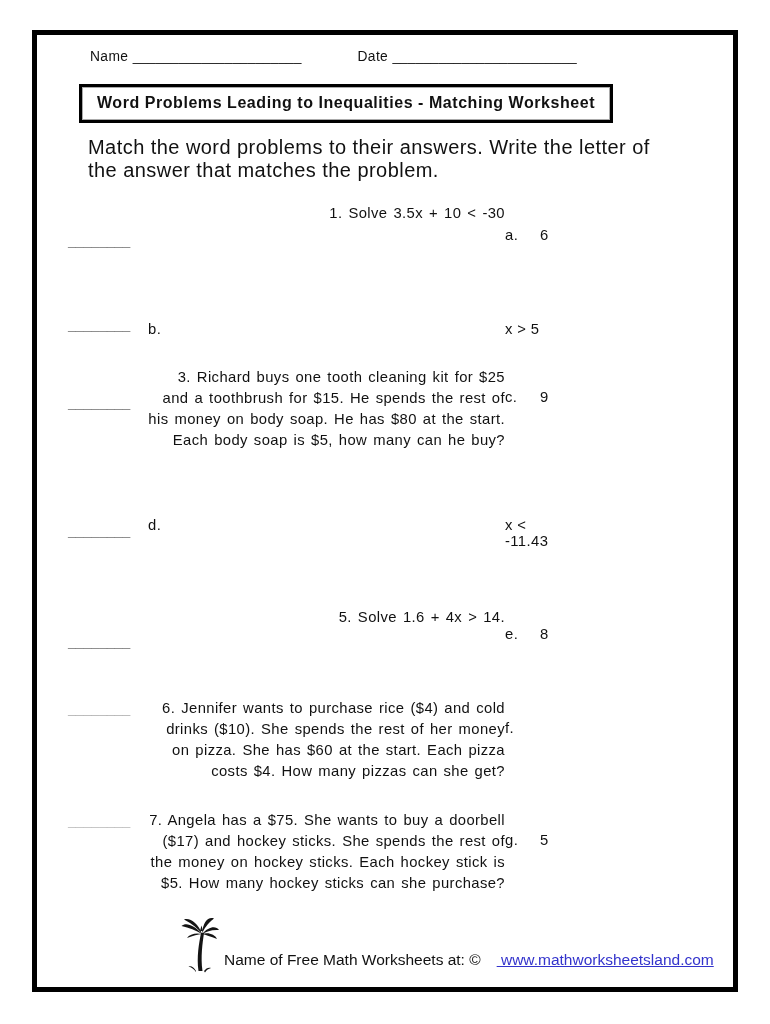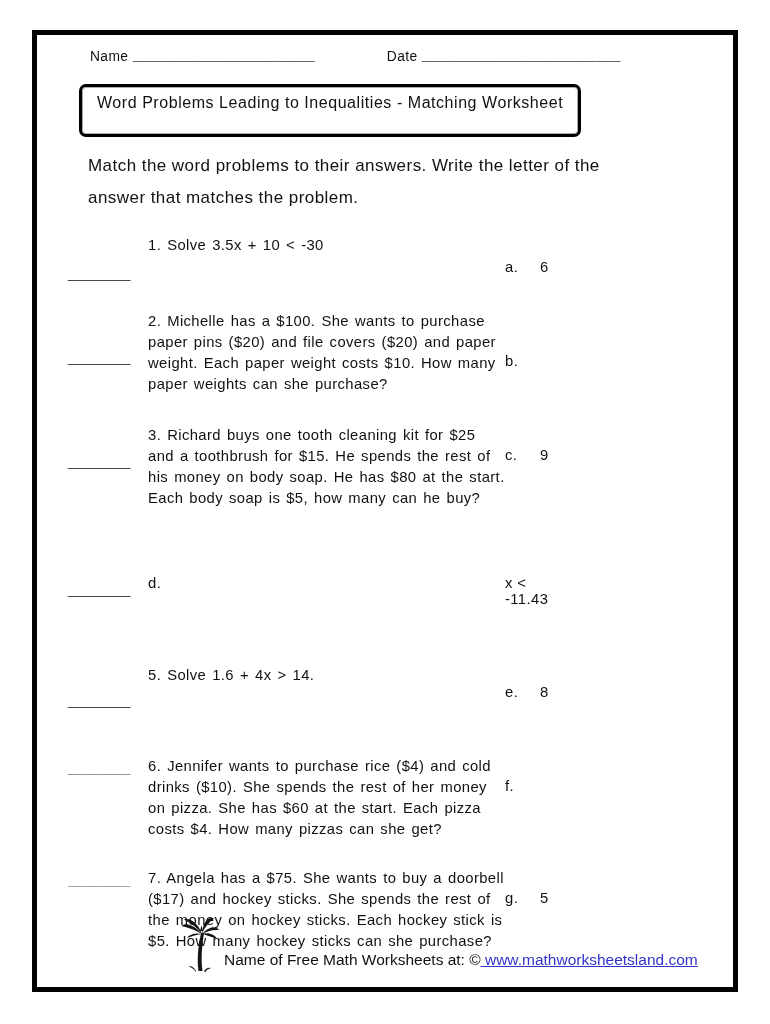--- a/index.html
+++ b/index.html
@@ -18,57 +18,58 @@
     background: #fff;
   }
   
   .topline {
     display: flex;
     padding: 14px 0 0 53px;
     font-size: 13.8px;
     letter-spacing: 0.4px;
   }
   .field-group { display: flex; white-space: pre; }
-  .field-line { letter-spacing: 0; color: #222; font-family: Liberation Mono, monospace; }
-  .date-group { margin-left: 72px; justify-content: flex-end; }
+  .field-line { letter-spacing: 0; color: #222; }
+  .date-group { margin-left: 56px; justify-content: flex-end; }
   
   .titlebox {
     display: inline-block;
     margin: 20px 0 0 42px;
-    padding: 7px 15px 22px 15px;
+    padding: 7px 15px 8px 15px;
     border: 3px solid #000;
-    border-radius: 7px;
+    border-radius: 0;
     box-shadow: inset 0 0 0 1px #aaa;
     font-size: 16px;
-    font-weight: normal;
+    font-weight: bold;
     letter-spacing: 0.55px;
   }
   
   .instructions {
     margin: 13px 0 18px 51px;
     width: 572px;
-    font-size: 17px;
-    line-height: 32px;
+    font-size: 20px;
+    line-height: 23px;
     letter-spacing: 0.45px;
   }
   
   .questions { margin: 21px 0 0 31px; }
   .qrow {
     display: grid;
     grid-template-columns: 80px 357px 35px auto;
     align-items: start;
     font-size: 14.8px;
   }
   .qtext {
     line-height: 21px;
     letter-spacing: 0.4px;
     word-spacing: 1.5px;
     white-space: pre-wrap;
+    text-align: right;
   }
-  .blank { font-size: 14px; letter-spacing: 0; }
+  .blank { font-size: 14px; letter-spacing: 0; font-weight: bold; }
   .blank-dark { color: #3c3c3c; }
   .blank-gray { color: #8f8f8f; }
   .blank-light { color: #a0a0a0; }
   .alet, .aval { letter-spacing: 0.4px; }
   
   .q1 { margin-bottom: 30px; } .q1 .blank { padding-top: 30px; } .q1 .alet, .q1 .aval { padding-top: 24px; }
   .q2 { margin-bottom: 30px; } .q2 .blank { padding-top: 38px; } .q2 .alet, .q2 .aval { padding-top: 42px; }
   .q3 { margin-bottom: 40px; } .q3 .blank { padding-top: 28px; } .q3 .alet, .q3 .aval { padding-top: 22px; }
   .q4 { margin-bottom: 58px; } .q4 .blank { padding-top: 32px; } .q4 .alet, .q4 .aval { padding-top: 26px; }
   .q5 { margin-bottom: 48px; } .q5 .blank { padding-top: 27px; } .q5 .alet, .q5 .aval { padding-top: 19px; }
@@ -80,21 +81,21 @@
     left: 143px; bottom: 12px;
     display: flex;
     align-items: flex-end;
   }
   .tree { width: 40px; height: 58px; flex: 0 0 auto; }
   .footer-text {
     font-size: 15.5px;
     padding: 0 0 6px 4px;
     white-space: pre;
   }
-  .footer-link { text-decoration: underline; cursor: pointer; }
+  .footer-link { text-decoration: underline; cursor: pointer; margin-left: 16px; }
 </style>
 </head>
 <body>
 
 <div class="sheet">
 
   <div class="topline">
     <div class="field-group"><span>Name</span><span> </span><span class="field-line">______________________</span></div>
     <div class="field-group date-group"><span>Date</span><span> </span><span class="field-line">________________________</span></div>
   </div>
@@ -109,22 +110,22 @@
 
     <div class="qrow q1">
       <div class="blank blank-dark">________</div>
       <div class="qtext">1. Solve 3.5x + 10 &lt; -30</div>
       <div class="alet">a.</div>
       <div class="aval">6</div>
     </div>
 
     <div class="qrow q2">
       <div class="blank blank-dark">________</div>
-      <div class="qtext">2. Michelle has a $100. She wants to purchase paper pins ($20) and file covers ($20) and paper weight. Each paper weight costs $10. How many paper weights can she purchase?</div>
       <div class="alet">b.</div>
+      <div class="aval">x &gt; 5</div>
     </div>
 
     <div class="qrow q3">
       <div class="blank blank-dark">________</div>
       <div class="qtext">3. Richard buys one tooth cleaning kit for $25 and a toothbrush for $15. He spends the rest of his money on body soap. He has $80 at the start. Each body soap is $5, how many can he buy?</div>
       <div class="alet">c.</div>
       <div class="aval">9</div>
     </div>
 
     <div class="qrow q4">

